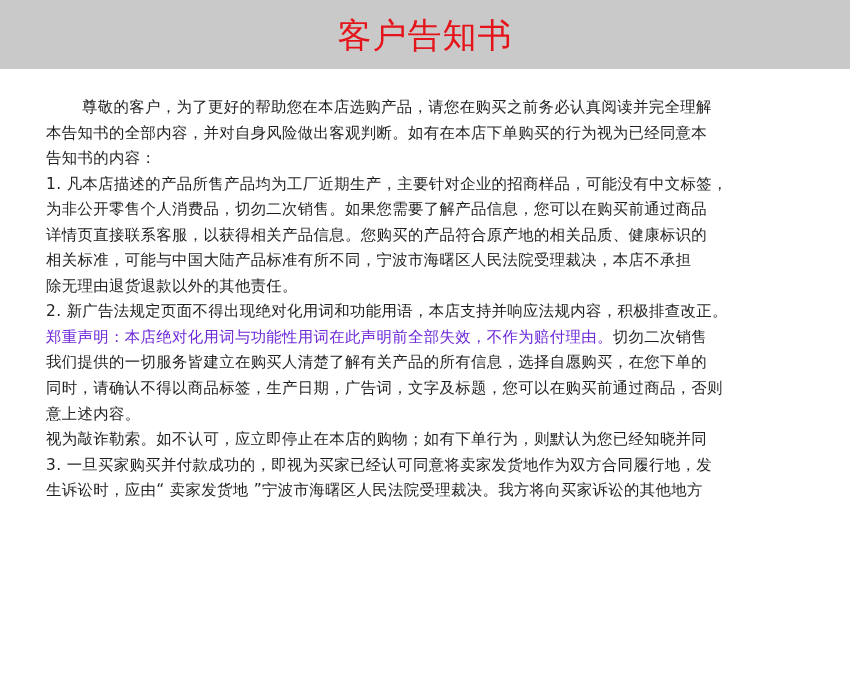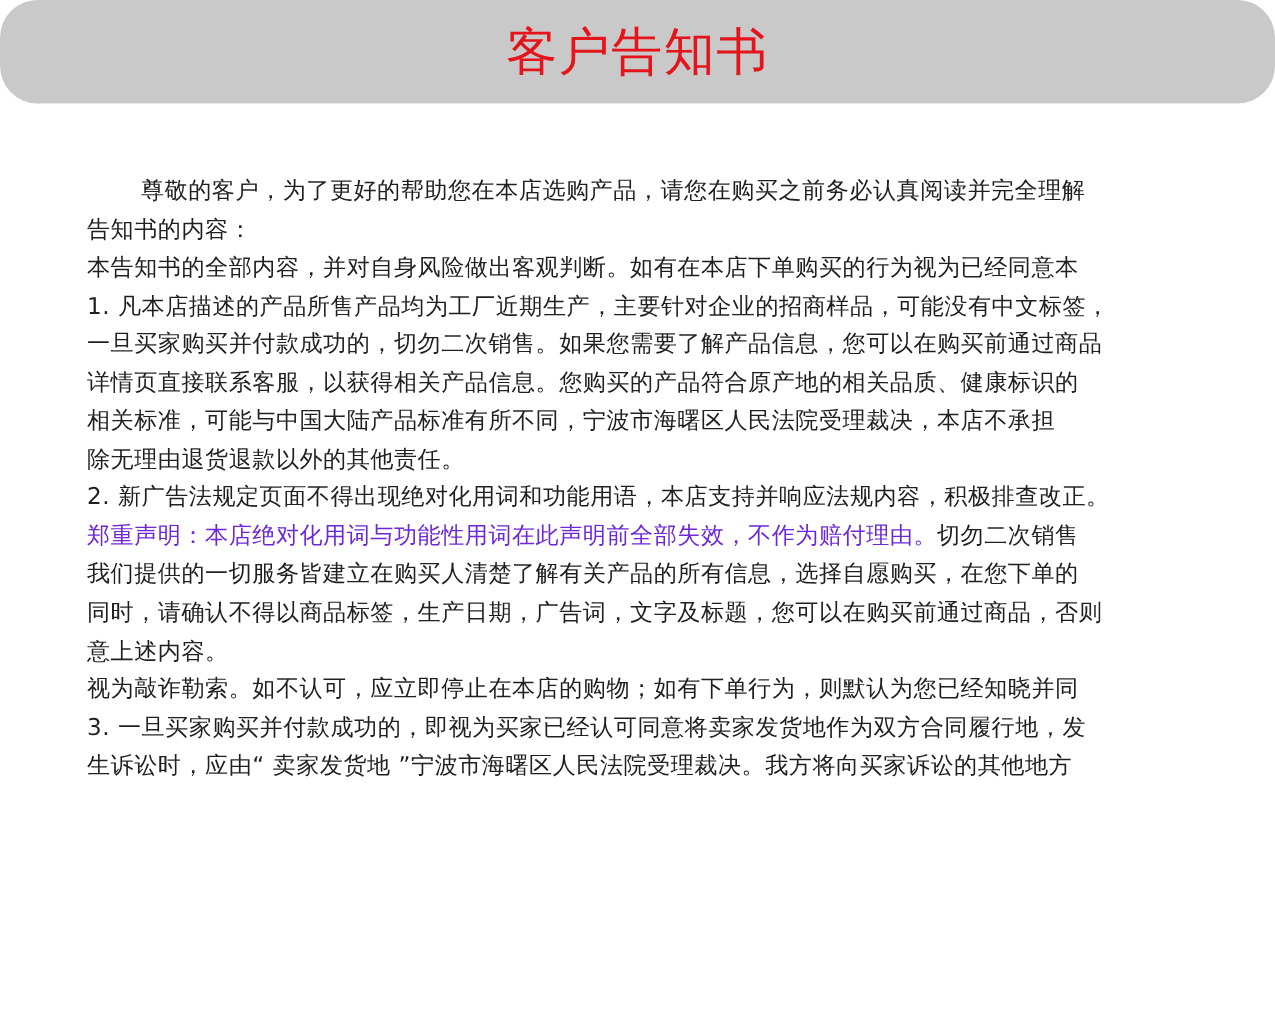--- a/index.html
+++ b/index.html
@@ -17,35 +17,33 @@
     .header {
       position: absolute;
       left: 0;
       top: 0;
       width: 850px;
       height: 69px;
       background: #c9c9c9;
       display: flex;
       align-items: center;
       justify-content: center;
-      border-radius: 25px;
     }
     .header-title {
       color: #e5141b;
       font-size: 34px;
       letter-spacing: 1px;
       font-family: "DejaVu Sans", "Liberation Sans", sans-serif;
       line-height: 1;
     }
     .content {
       position: absolute;
-      left: 58px;
+      left: 46px;
       top: 95px;
       width: 780px;
-      margin-top: 20px;
     }
     .line {
       height: 25.55px;
       line-height: 25.55px;
       font-size: 15.4px;
       color: #1f1f1f;
       white-space: nowrap;
       letter-spacing: 0.35px;
     }
     .indent {
@@ -58,27 +56,27 @@
 </head>
 <body>
 
 <div class="header">
   <span class="header-title">客户告知书</span>
 </div>
 
 <div class="content">
   <div>
     <div class="line indent">尊敬的客户，为了更好的帮助您在本店选购产品，请您在购买之前务必认真阅读并完全理解</div>
+    <div class="line">本告知书的全部内容，并对自身风险做出客观判断。如有在本店下单购买的行为视为已经同意本</div>
     <div class="line">告知书的内容：</div>
-    <div class="line">本告知书的全部内容，并对自身风险做出客观判断。如有在本店下单购买的行为视为已经同意本</div>
   </div>
 
   <div>
     <div class="line">1. 凡本店描述的产品所售产品均为工厂近期生产，主要针对企业的招商样品，可能没有中文标签，</div>
-    <div class="line">一旦买家购买并付款成功的，切勿二次销售。如果您需要了解产品信息，您可以在购买前通过商品</div>
+    <div class="line">为非公开零售个人消费品，切勿二次销售。如果您需要了解产品信息，您可以在购买前通过商品</div>
     <div class="line">详情页直接联系客服，以获得相关产品信息。您购买的产品符合原产地的相关品质、健康标识的</div>
     <div class="line">相关标准，可能与中国大陆产品标准有所不同，宁波市海曙区人民法院受理裁决，本店不承担</div>
     <div class="line">除无理由退货退款以外的其他责任。</div>
   </div>
 
   <div>
     <div class="line">2. 新广告法规定页面不得出现绝对化用词和功能用语，本店支持并响应法规内容，积极排查改正。</div>
     <div class="line"><span class="red">郑重声明：本店绝对化用词与功能性用词在此声明前全部失效，不作为赔付理由。</span><span>切勿二次销售</span></div>
     <div class="line">我们提供的一切服务皆建立在购买人清楚了解有关产品的所有信息，选择自愿购买，在您下单的</div>
     <div class="line">同时，请确认不得以商品标签，生产日期，广告词，文字及标题，您可以在购买前通过商品，否则</div>

